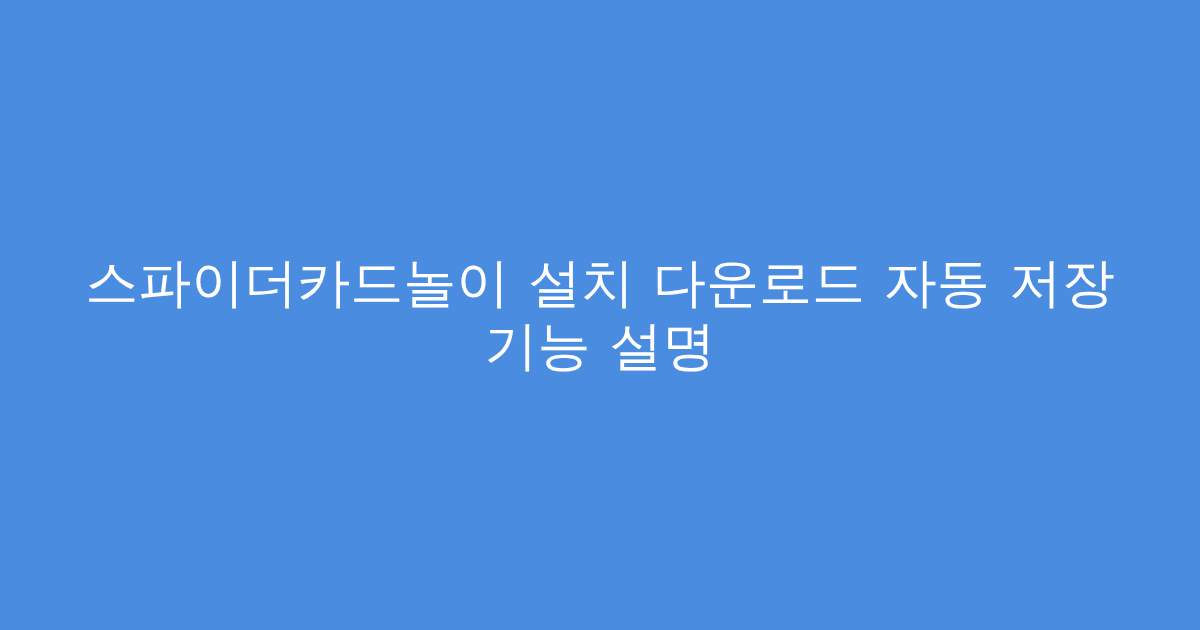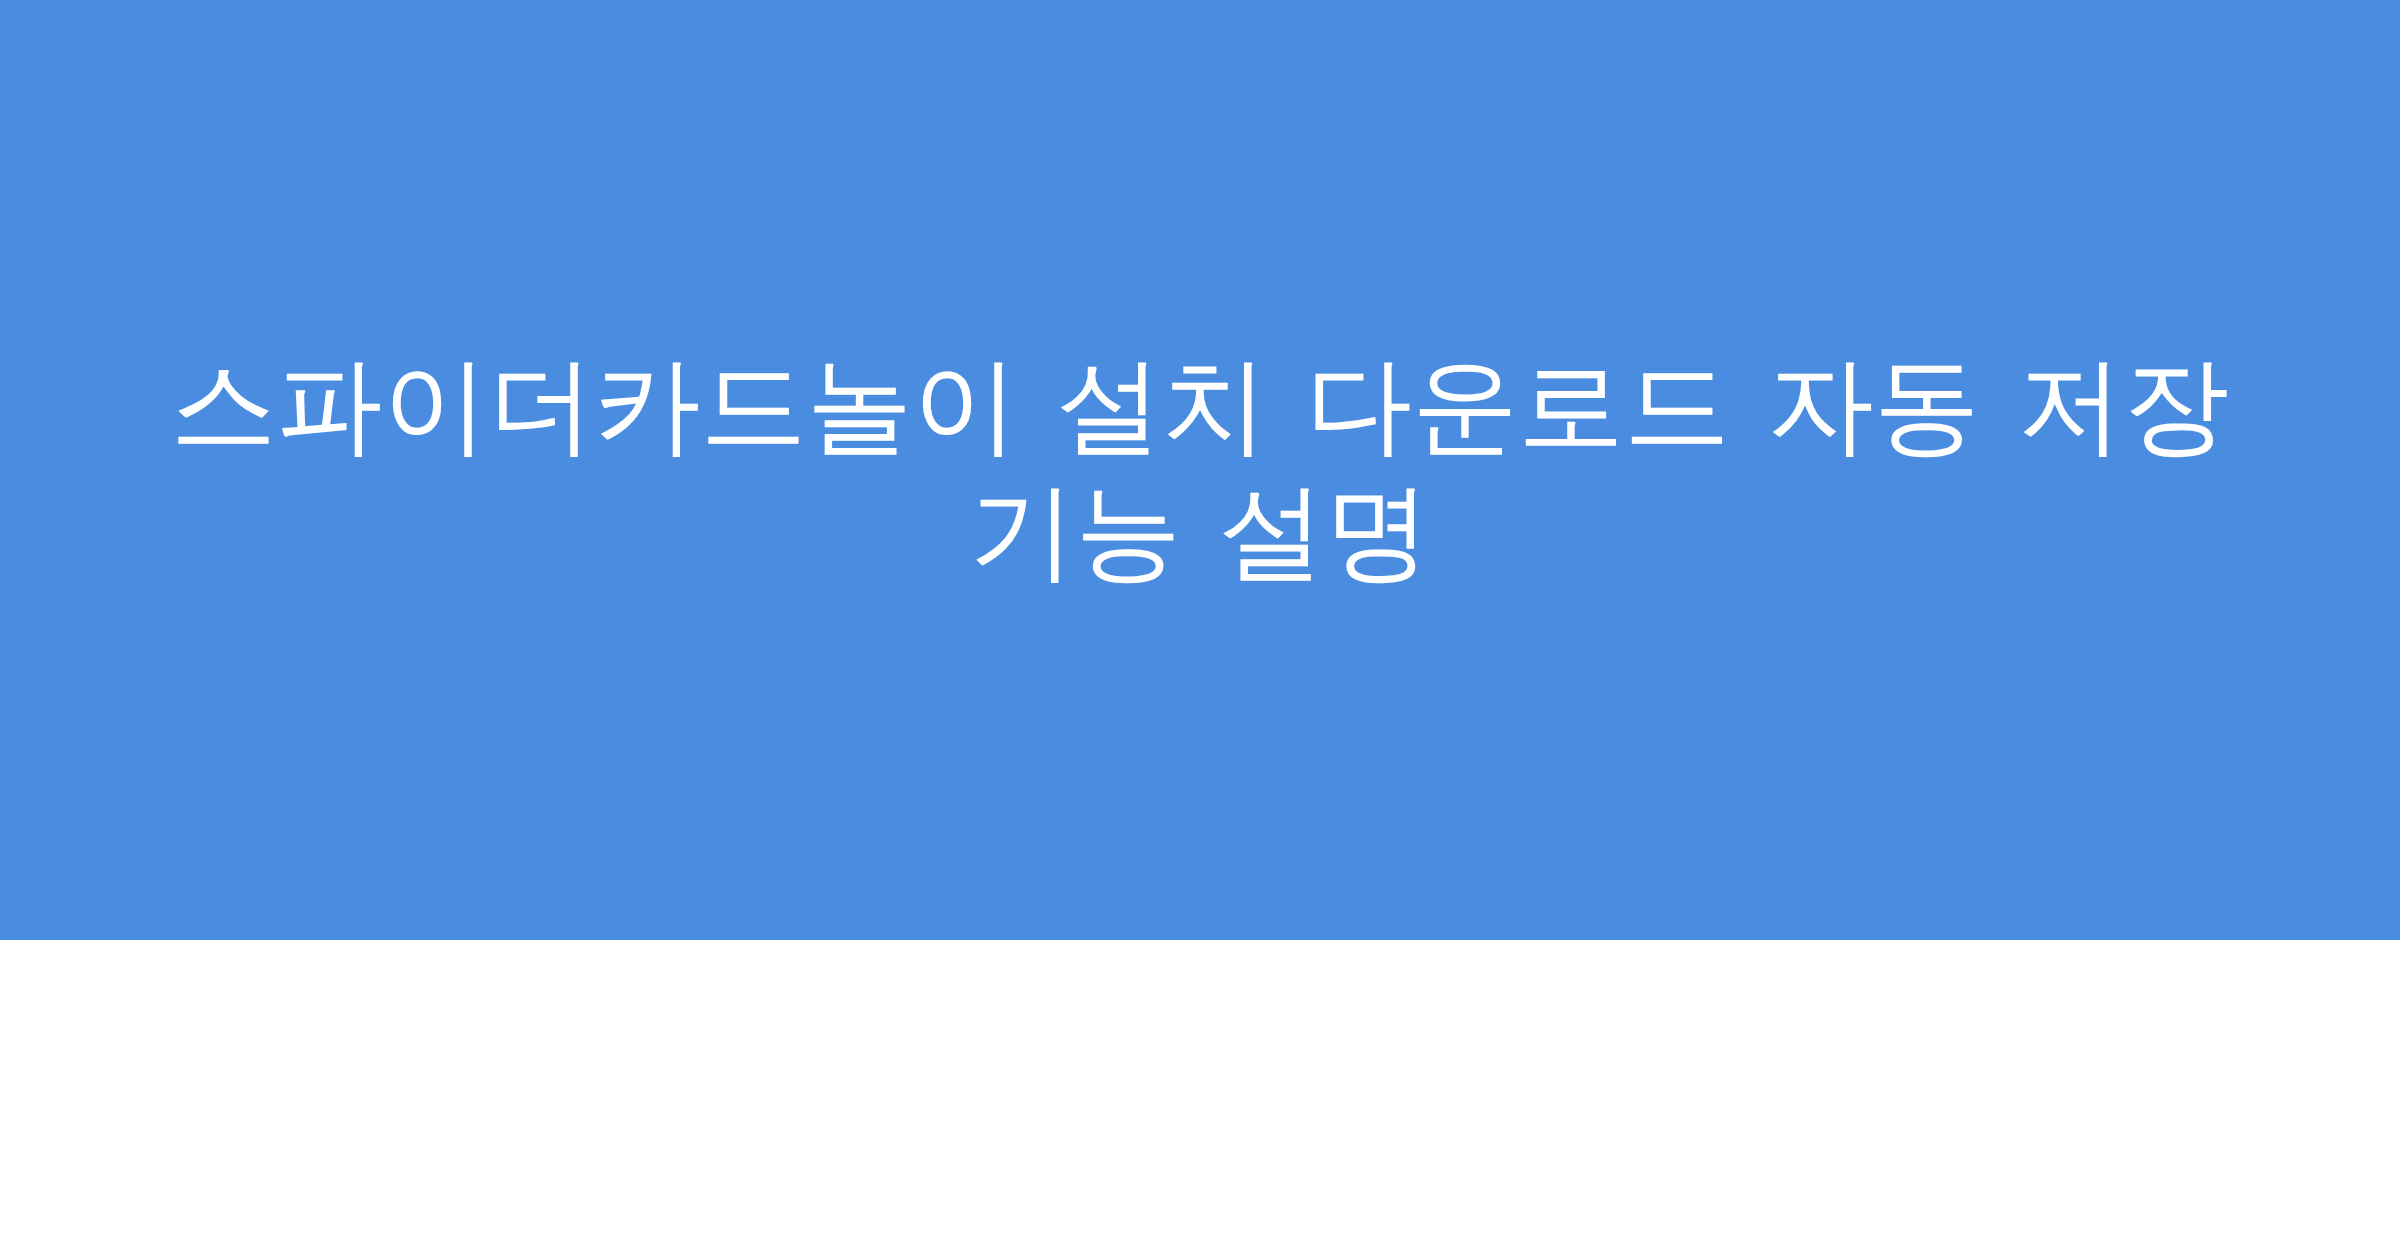--- a/index.html
+++ b/index.html
@@ -12,21 +12,21 @@
     width: 1200px;
     height: 630px;
     overflow: hidden;
     font-family: "DejaVu Sans", "Liberation Sans", sans-serif;
   }
 
   .og-card {
     position: relative;
     box-sizing: border-box;
     width: 1200px;
-    height: 470px;
+    height: 630px;
     background: #4a8ce0;
     display: flex;
     align-items: center;
     justify-content: center;
   }
 
   .title-block {
     box-sizing: border-box;
     width: 1060px;
     padding: 0 10px;

